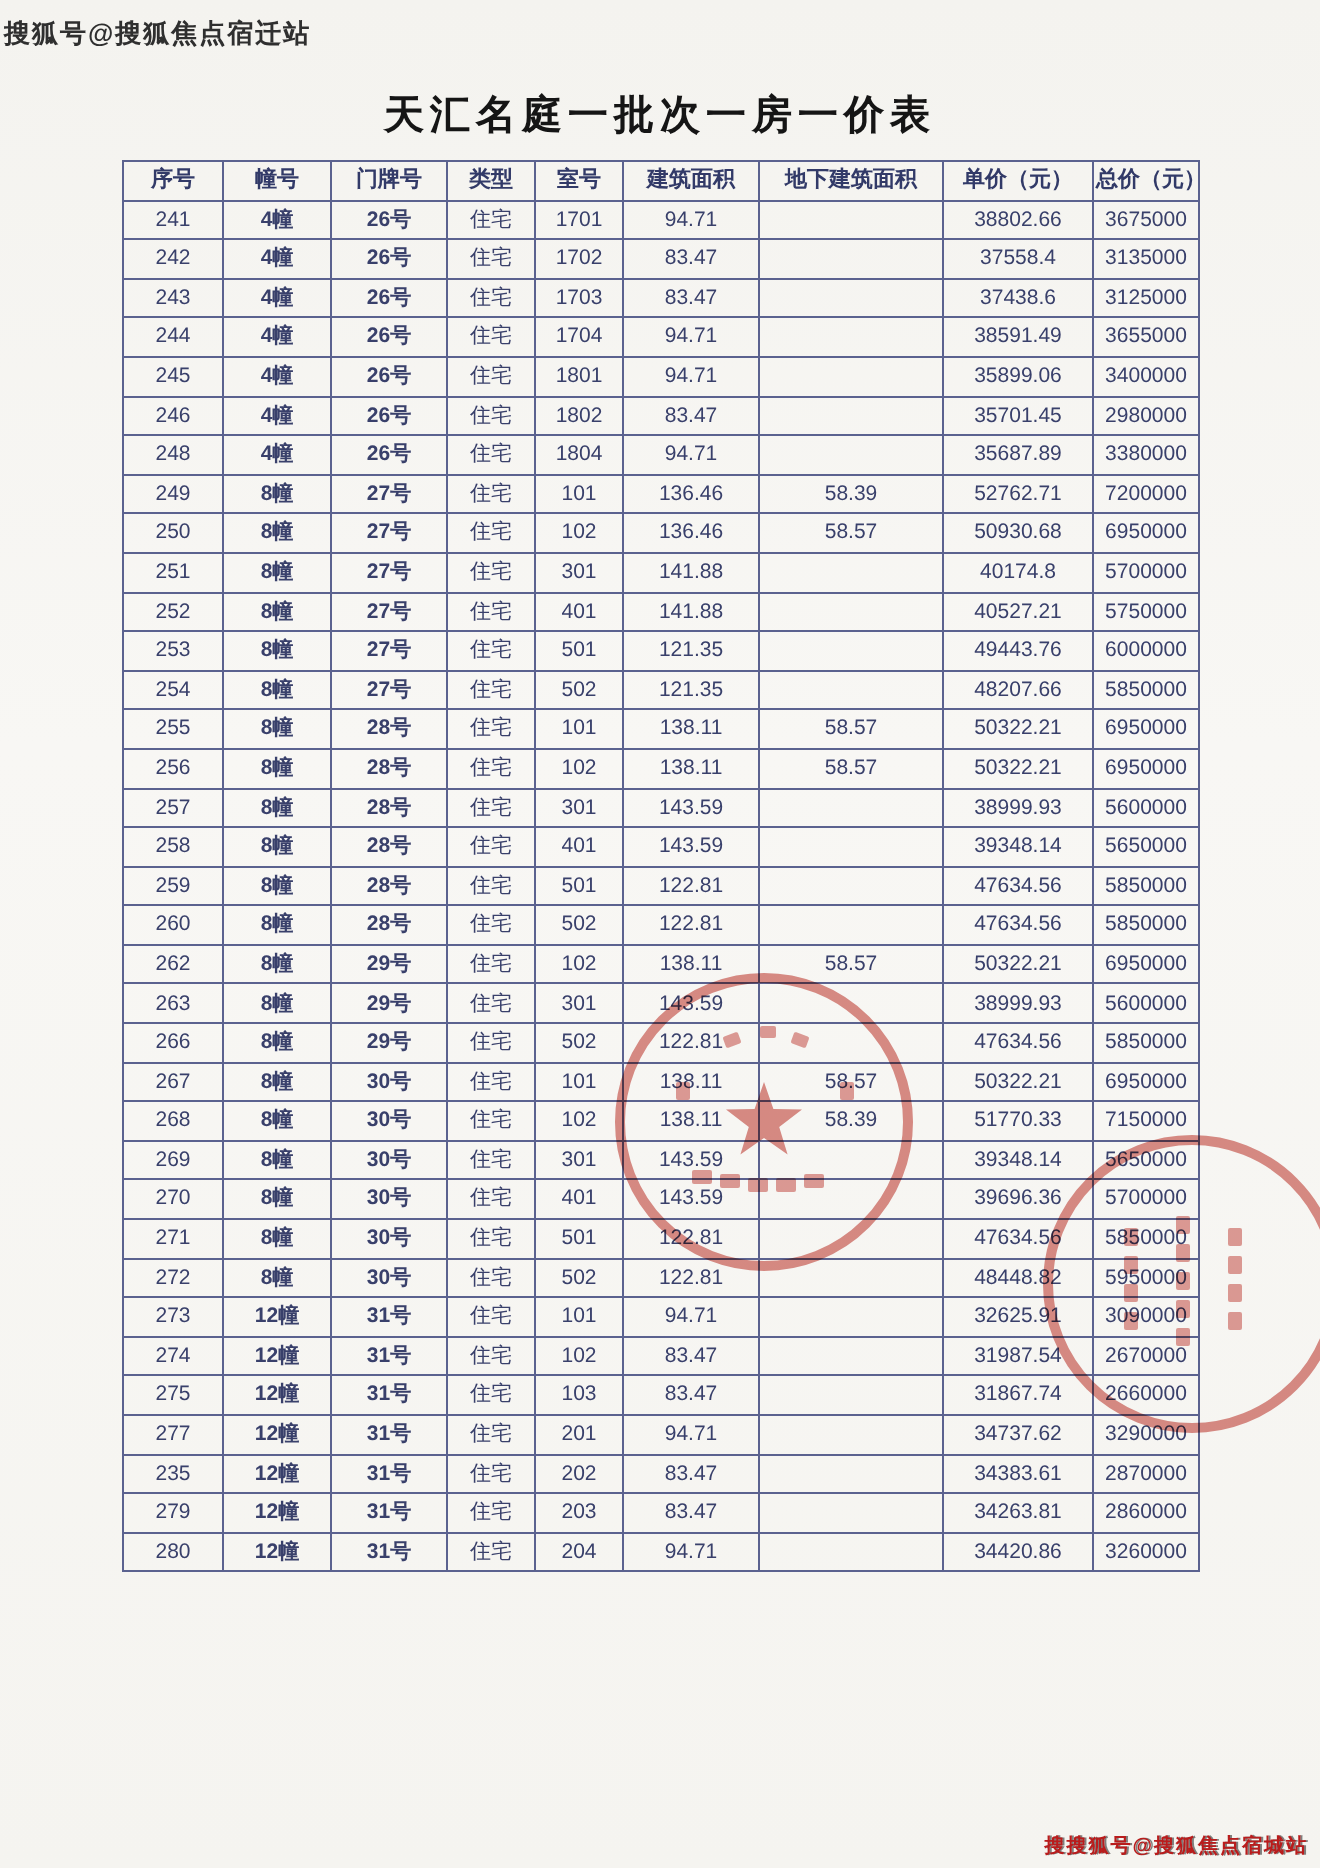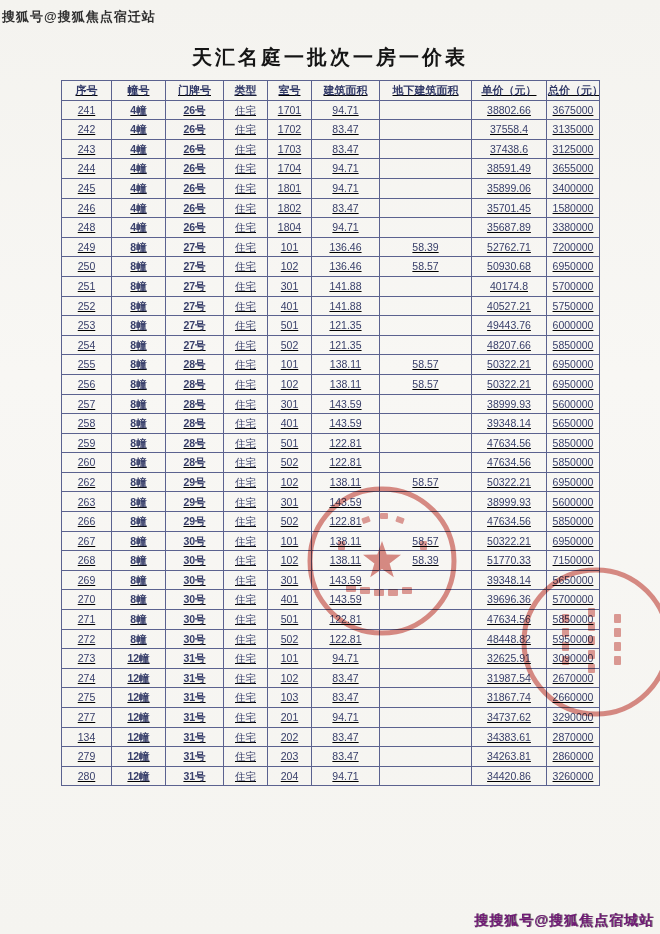--- a/index.html
+++ b/index.html
@@ -7,31 +7,31 @@
     width:660px;height:934px;position:relative;overflow:hidden;
     background:linear-gradient(180deg,#f4f3ef 0%,#f8f7f4 40%,#f5f4f0 100%);
     font-family:"Liberation Sans","DejaVu Sans",sans-serif;
   }
   .wm-top{
     position:absolute;top:8px;left:2px;
     font-size:13px;font-weight:bold;color:#2f2f2f;letter-spacing:1px;
   }
   .wm-bottom{
     position:absolute;bottom:4px;right:6px;
-    font-size:14px;font-weight:bold;color:#701a75;letter-spacing:1px;
+    font-size:10px;font-weight:bold;color:#b91c1c;letter-spacing:1px;
     text-shadow:1px 0 0 rgba(30,30,30,.55);
   }
   .page-title{
     position:absolute;top:44px;left:0;width:100%;
     text-align:center;font-size:20px;font-weight:bold;color:#151515;
     font-family:"Liberation Serif","DejaVu Serif",serif;letter-spacing:3px;
   }
   table.price{
     position:absolute;top:80px;left:61px;width:538px;
-    border-collapse:collapse;table-layout:fixed;text-decoration:underline;
+    border-collapse:collapse;table-layout:fixed;
   }
   table.price th,table.price td{
     border:1px solid #5b628f;
     font-size:10.5px;line-height:1;
     color:#39406b;text-align:center;vertical-align:middle;
     height:18.6px;padding:0 1px;overflow:hidden;white-space:nowrap;
   }
   table.price th{font-weight:bold;font-size:11px;color:#323a68;}
   table.price td.c-building,table.price td.c-doorplate{font-weight:bold;}
   .stamp{
@@ -133,21 +133,21 @@
         </tr>
         <tr>
           <td class="c-serial">246</td>
           <td class="c-building">4幢</td>
           <td class="c-doorplate">26号</td>
           <td class="c-type">住宅</td>
           <td class="c-room">1802</td>
           <td class="c-area">83.47</td>
           <td class="c-basement-area"></td>
           <td class="c-unit-price">35701.45</td>
-          <td class="c-total-price">1580000</td>
+          <td class="c-total-price">2980000</td>
         </tr>
         <tr>
           <td class="c-serial">248</td>
           <td class="c-building">4幢</td>
           <td class="c-doorplate">26号</td>
           <td class="c-type">住宅</td>
           <td class="c-room">1804</td>
           <td class="c-area">94.71</td>
           <td class="c-basement-area"></td>
           <td class="c-unit-price">35687.89</td>
@@ -422,21 +422,21 @@
           <td class="c-building">12幢</td>
           <td class="c-doorplate">31号</td>
           <td class="c-type">住宅</td>
           <td class="c-room">201</td>
           <td class="c-area">94.71</td>
           <td class="c-basement-area"></td>
           <td class="c-unit-price">34737.62</td>
           <td class="c-total-price">3290000</td>
         </tr>
         <tr>
-          <td class="c-serial">134</td>
+          <td class="c-serial">235</td>
           <td class="c-building">12幢</td>
           <td class="c-doorplate">31号</td>
           <td class="c-type">住宅</td>
           <td class="c-room">202</td>
           <td class="c-area">83.47</td>
           <td class="c-basement-area"></td>
           <td class="c-unit-price">34383.61</td>
           <td class="c-total-price">2870000</td>
         </tr>
         <tr>

